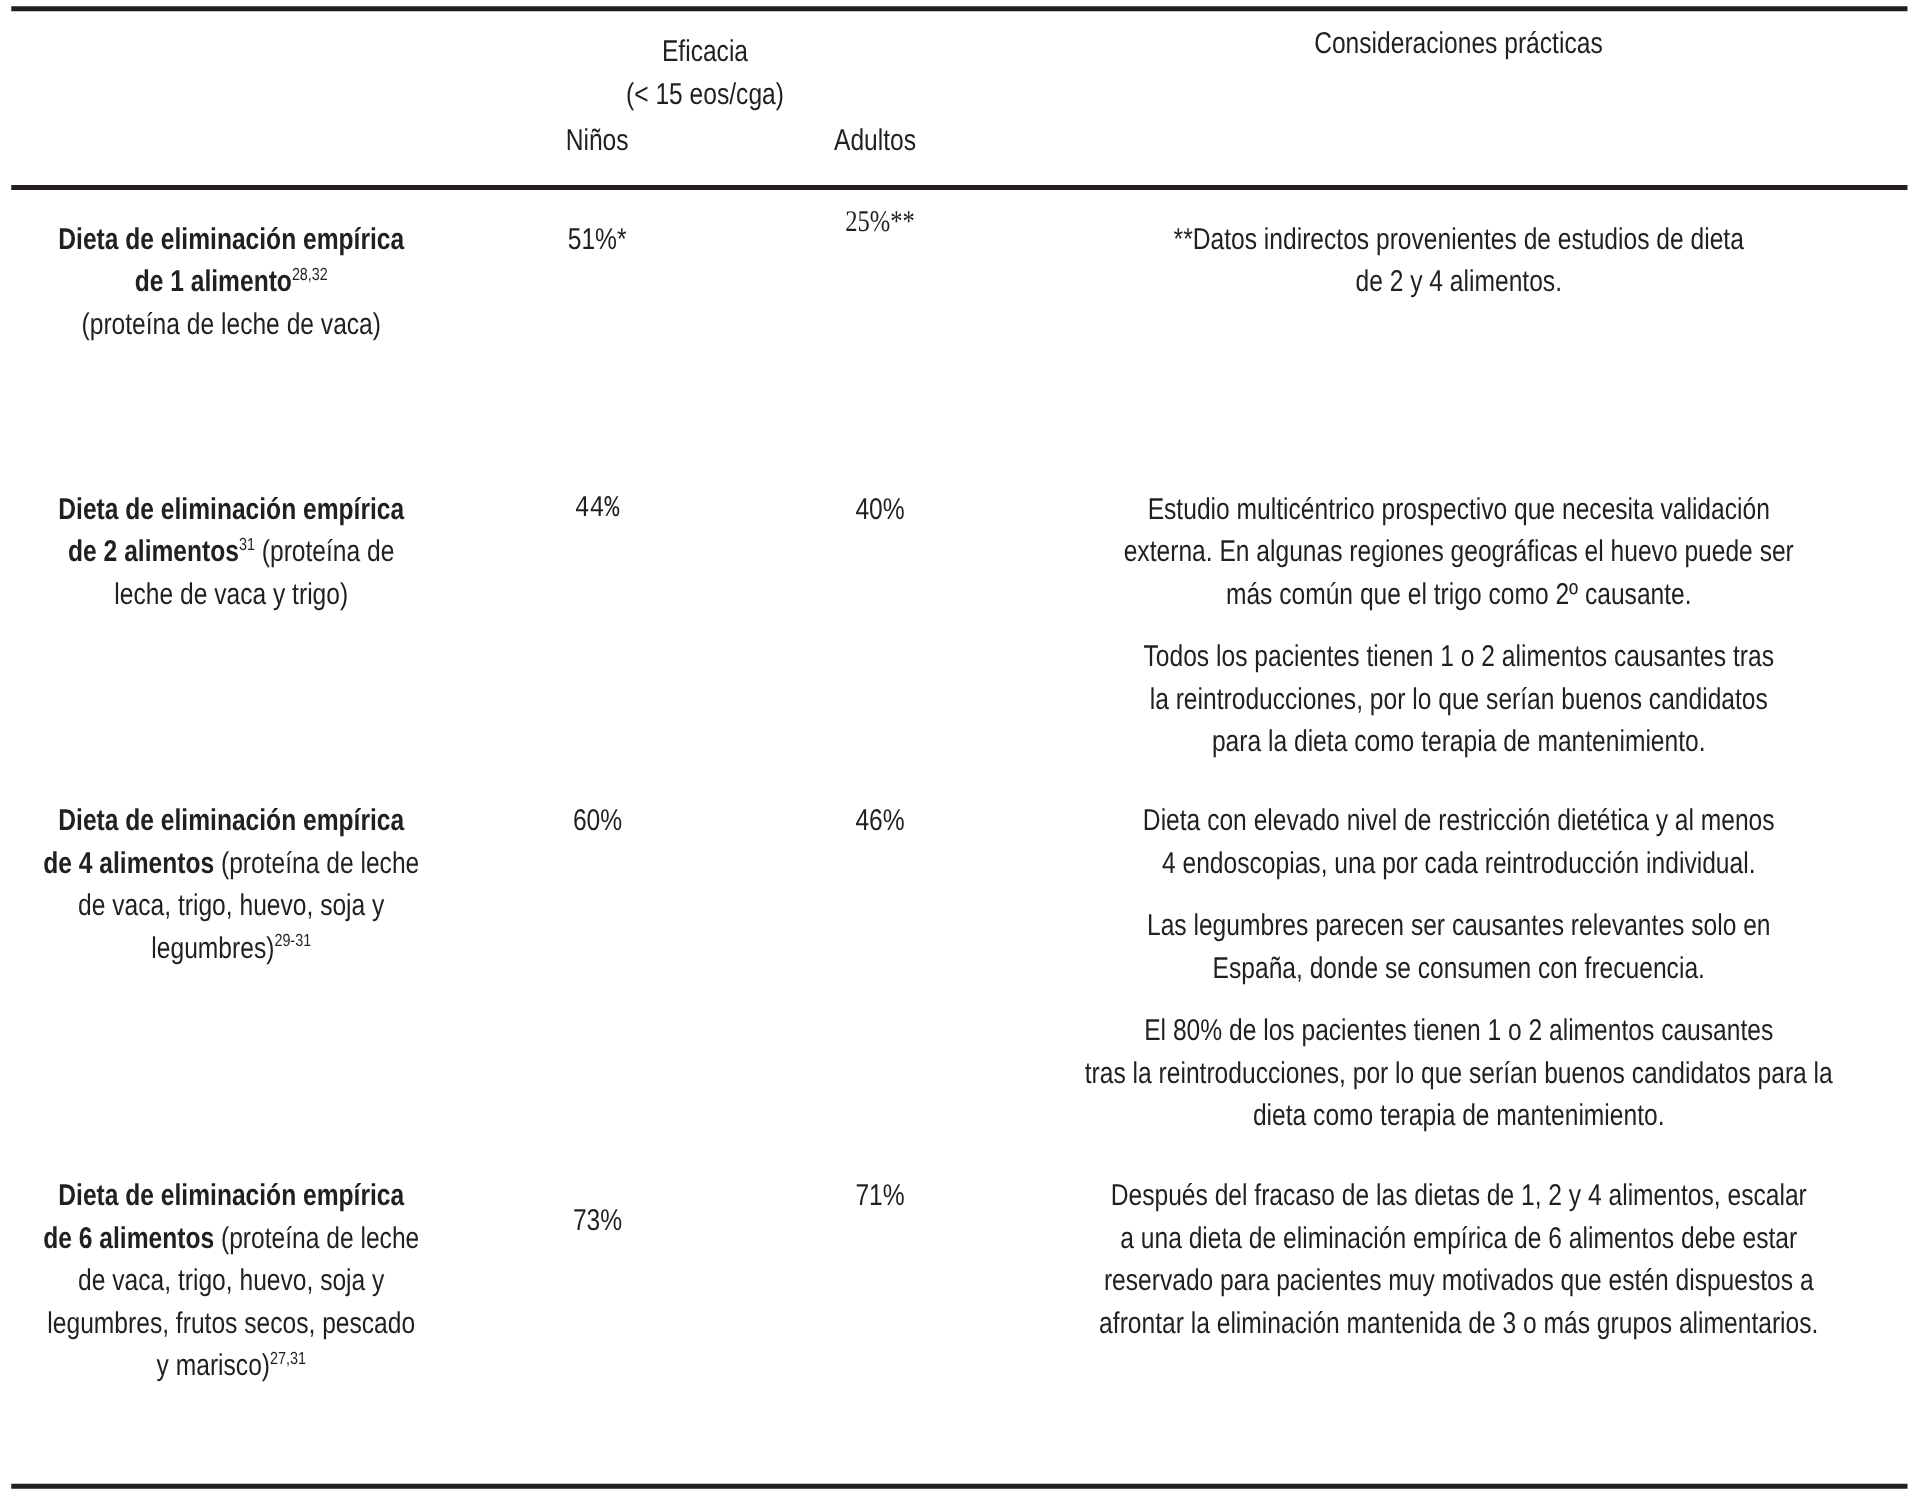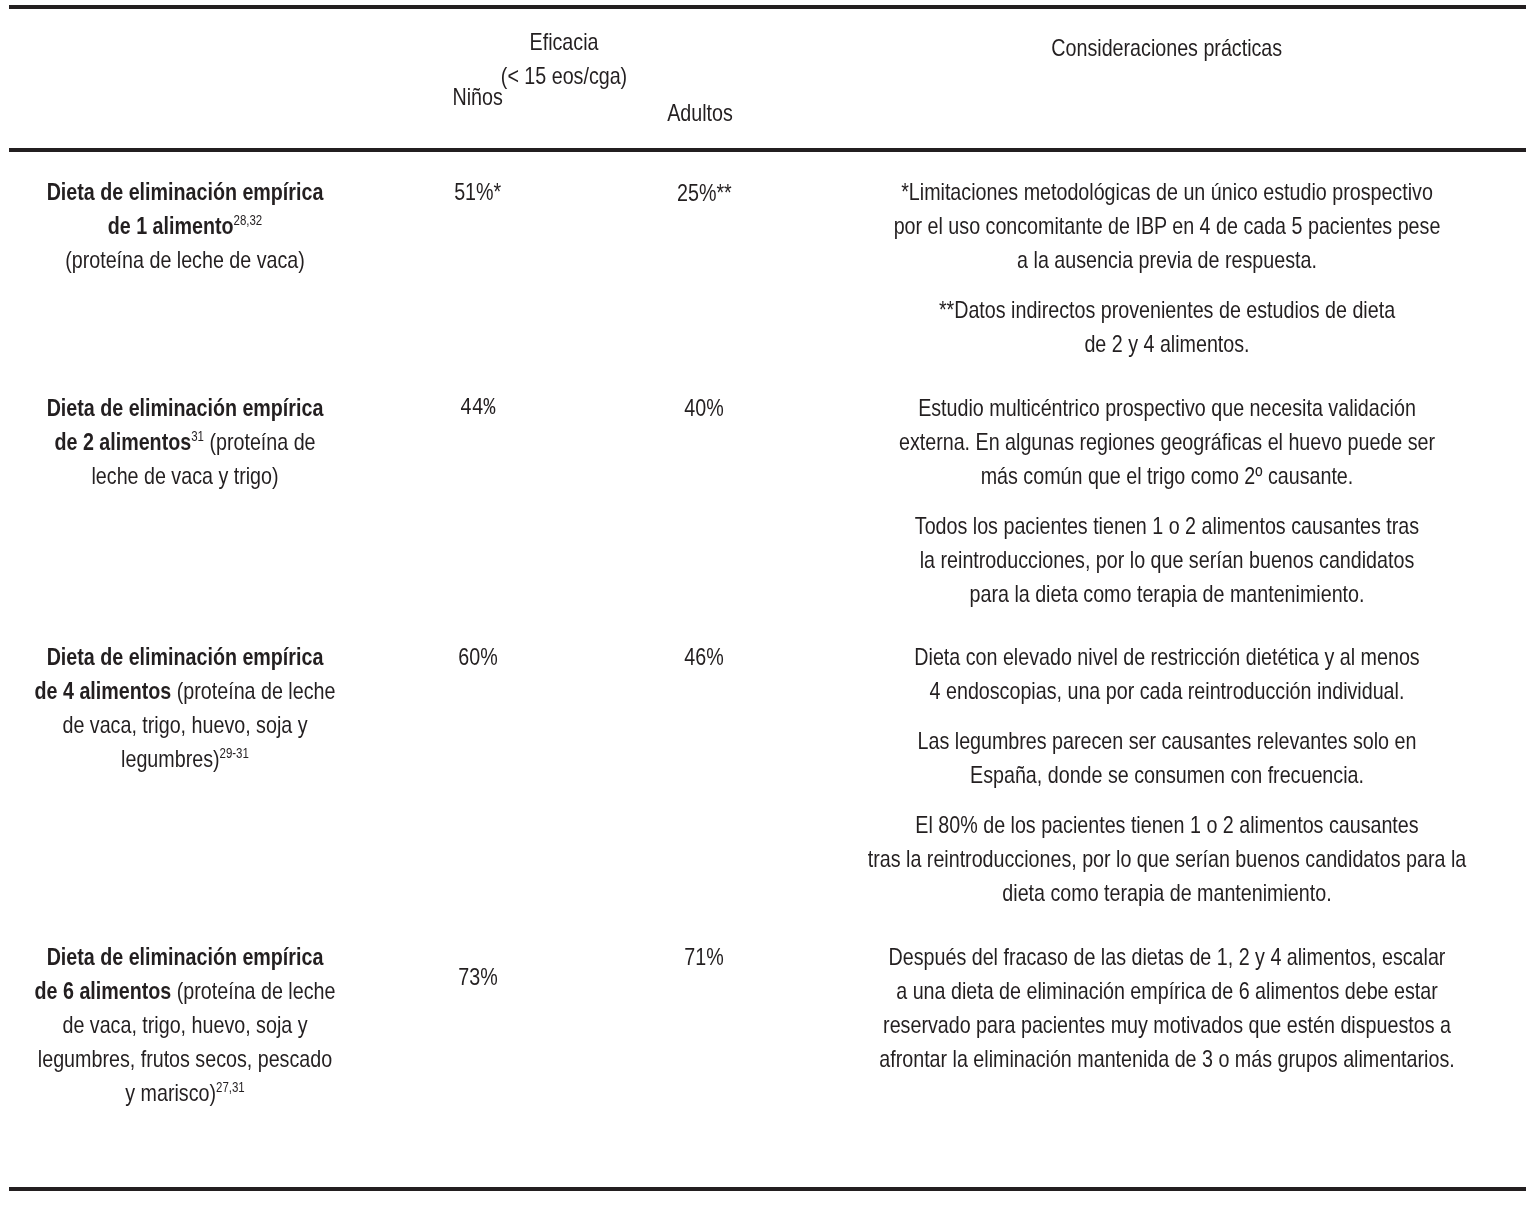--- a/index.html
+++ b/index.html
@@ -20,45 +20,40 @@
 <body>
 
 <div class="rule" style="top:5px;"></div>
 <div class="rule" style="top:148px;"></div>
 <div class="rule" style="top:1187px;"></div>
 
 <div class="cell" style="left:414px; width:300px; top:25px;">
   <span class="cond line">Eficacia</span>
   <span class="cond line">(&lt; 15 eos/cga)</span>
 </div>
-<div class="cell" style="left:378px; width:200px; top:80px;">
+<div class="cell" style="left:378px; width:200px; top:96px;">
   <span class="cond">Niños</span>
 </div>
 <div class="cell" style="left:600px; width:200px; top:96px;">
   <span class="cond">Adultos</span>
 </div>
-<div class="cell" style="left:967px; width:400px; top:31px;">
+<div class="cell" style="left:967px; width:400px; top:18px;">
   <span class="cond">Consideraciones prácticas</span>
 </div>
 
 <div id="rows">
   <div>
     <div class="cell row-heading" style="left: 0px; width: 370px; top: 175px;">
         <span class="cond line"><span class="b">Dieta de eliminación empírica</span></span>
         <span class="cond line"><span class="b">de 1 alimento</span><sup>28,32</sup></span>
         <span class="cond line"><span class="n">(proteína de leche de vaca)</span></span>
       </div>
     <div class="cell" style="left: 378px; width: 200px; top: 175px; text-align: center;"><span class="cond v-children">51%*</span></div>
-    <div class="cell" style="left: 604px; width: 200px; top: 176px;"><span class="cond v-adults">25%**</span></div>
+    <div class="cell" style="left: 604px; width: 200px; top: 161px; font-family: Liberation Serif, serif;"><span class="cond v-adults">25%**</span></div>
     <div class="cell row-cons" style="left: 800px; width: 734px; top: 175px;">
-        <div class="para">
-          <span class="cond line">*Limitaciones metodológicas de un único estudio prospectivo</span>
-          <span class="cond line">por el uso concomitante de IBP en 4 de cada 5 pacientes pese</span>
-          <span class="cond line">a la ausencia previa de respuesta.</span>
-        </div>
         <div class="para">
           <span class="cond line">**Datos indirectos provenientes de estudios de dieta</span>
           <span class="cond line">de 2 y 4 alimentos.</span>
         </div>
       </div>
   </div>
 
   <div>
     <div class="cell row-heading" style="left: 0px; width: 370px; top: 391px;">
         <span class="cond line"><span class="b">Dieta de eliminación empírica</span></span>

